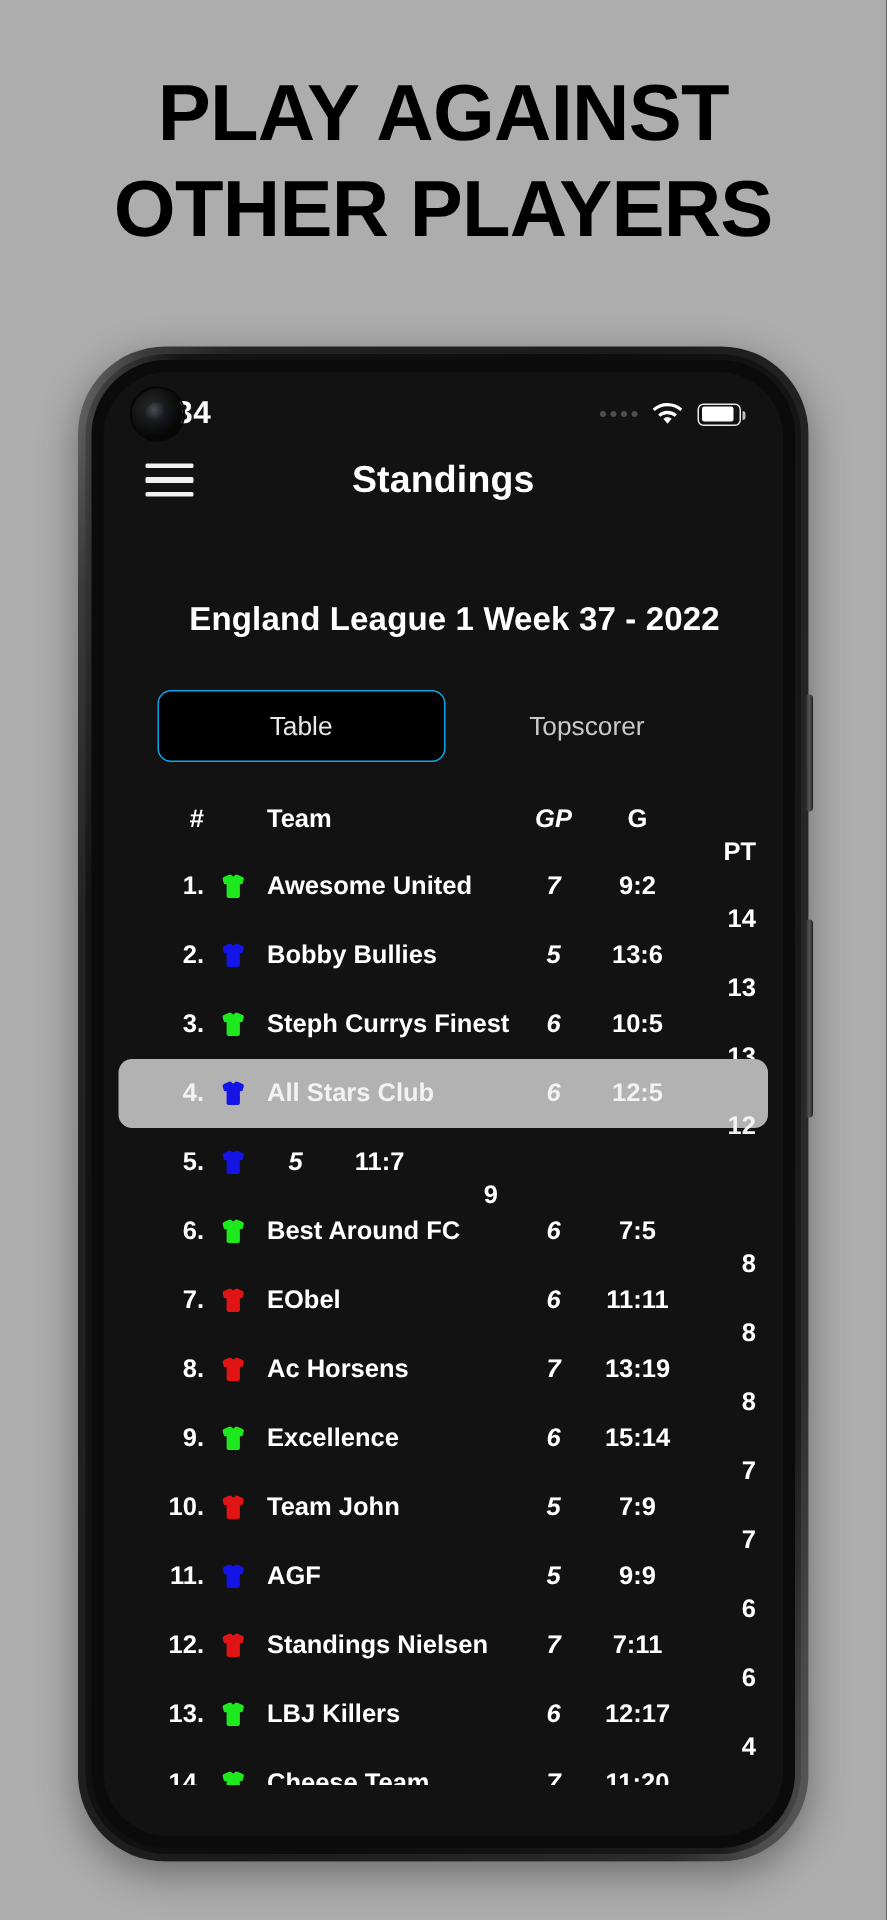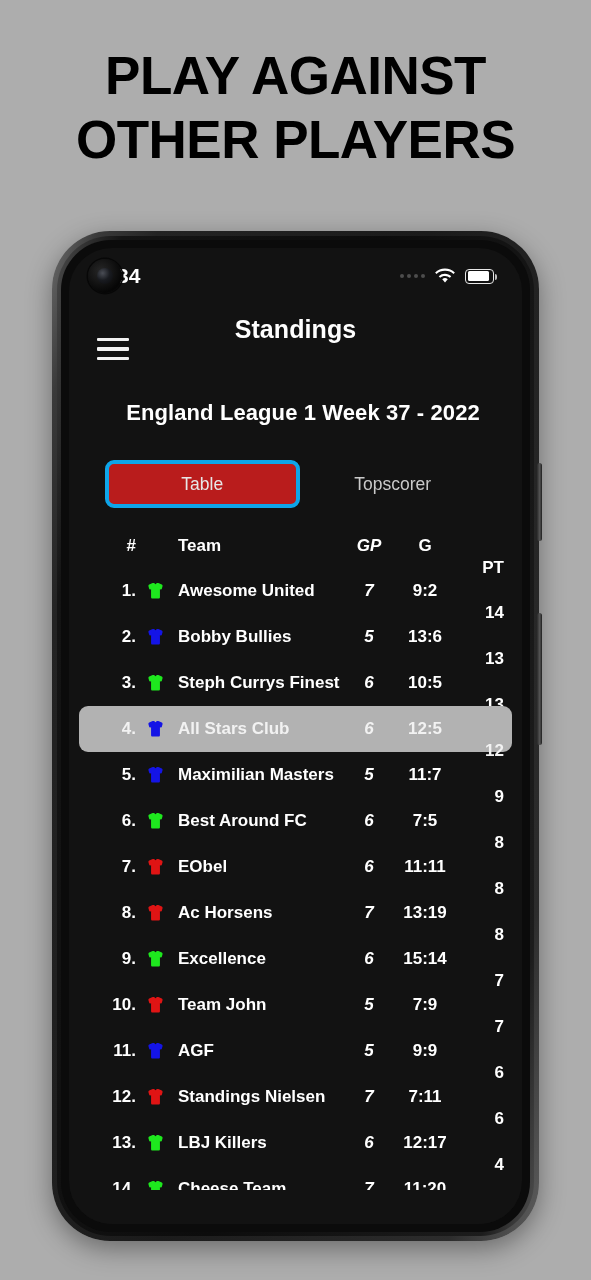--- a/index.html
+++ b/index.html
@@ -104,23 +104,23 @@
     z-index:6;
   }
   .camera:after {
     content:""; position:absolute; left:9px; top:9px;
     width:16px; height:16px; border-radius:50%;
     background:radial-gradient(circle at 35% 32%, #4a4d55 0%, #191b20 48%, #0a0a0c 100%);
   }
 
   
   .appbar {
-    position:absolute; top:67px; left:0; right:0;
+    position:absolute; top:38px; left:0; right:0;
     height:68px;
-    display:flex; 
+    display:flex; align-items:center;
   }
   .hamburger {
     position:absolute; left:28px; top:50%;
     transform:translateY(-50%);
     width:32px; height:22px;
     display:flex; flex-direction:column; justify-content:space-between;
     cursor:pointer;
   }
   .hamburger span { display:block; height:3.4px; background:#f2f2f2; border-radius:1px; }
   .apptitle {
@@ -146,22 +146,22 @@
   }
   .tab {
     flex:1;
     display:flex; align-items:center; justify-content:center;
     font-size:17.5px;
     color:#c9c9c9;
     border-radius:9px;
     cursor:pointer;
   }
   .tab.active {
-    background:#b91c1c;
-    border:4px solid #0ea5e9;
+    background:#000000;
+    border:1px solid #0ea5e9;
     color:#e7e7e7;
   }
 
   
   .thead {
     position:absolute; top:282px; left:0; right:0;
     height:32px;
     color:#fff; font-size:17px; font-weight:bold;
   }
   .rows {
@@ -340,21 +340,20 @@
               <div class="c-g c-num">12:5</div>
               <div class="c-pt c-num">12</div>
             </div>
             <div class="row">
               <div class="c-rank">5.</div>
               <div class="c-shirt">
                 <svg class="shirt" viewBox="0 0 24 24" aria-hidden="true">
                   <path fill="#1414e6" d="M8.4 2 4.1 3.9c-.8.35-1.2 1.2-1 2l.9 3.4c.15.6.75.95 1.35.8l1.05-.3V20c0 .9.7 1.6 1.6 1.6h8c.9 0 1.6-.7 1.6-1.6V9.8l1.05.3c.6.15 1.2-.2 1.35-.8l.9-3.4c.2-.8-.2-1.65-1-2L15.6 2h-2.1c-.25.85-.8 1.35-1.5 1.35S10.75 2.85 10.5 2Z"></path>
                 </svg>
               </div>
-              <div class="c-team">Maximilian Masters</div>
               <div class="c-gp c-num">5</div>
               <div class="c-g c-num">11:7</div>
               <div class="c-pt c-num">9</div>
             </div>
             <div class="row">
               <div class="c-rank">6.</div>
               <div class="c-shirt">
                 <svg class="shirt" viewBox="0 0 24 24" aria-hidden="true">
                   <path fill="#1ee81e" d="M8.4 2 4.1 3.9c-.8.35-1.2 1.2-1 2l.9 3.4c.15.6.75.95 1.35.8l1.05-.3V20c0 .9.7 1.6 1.6 1.6h8c.9 0 1.6-.7 1.6-1.6V9.8l1.05.3c.6.15 1.2-.2 1.35-.8l.9-3.4c.2-.8-.2-1.65-1-2L15.6 2h-2.1c-.25.85-.8 1.35-1.5 1.35S10.75 2.85 10.5 2Z"></path>
                 </svg>

